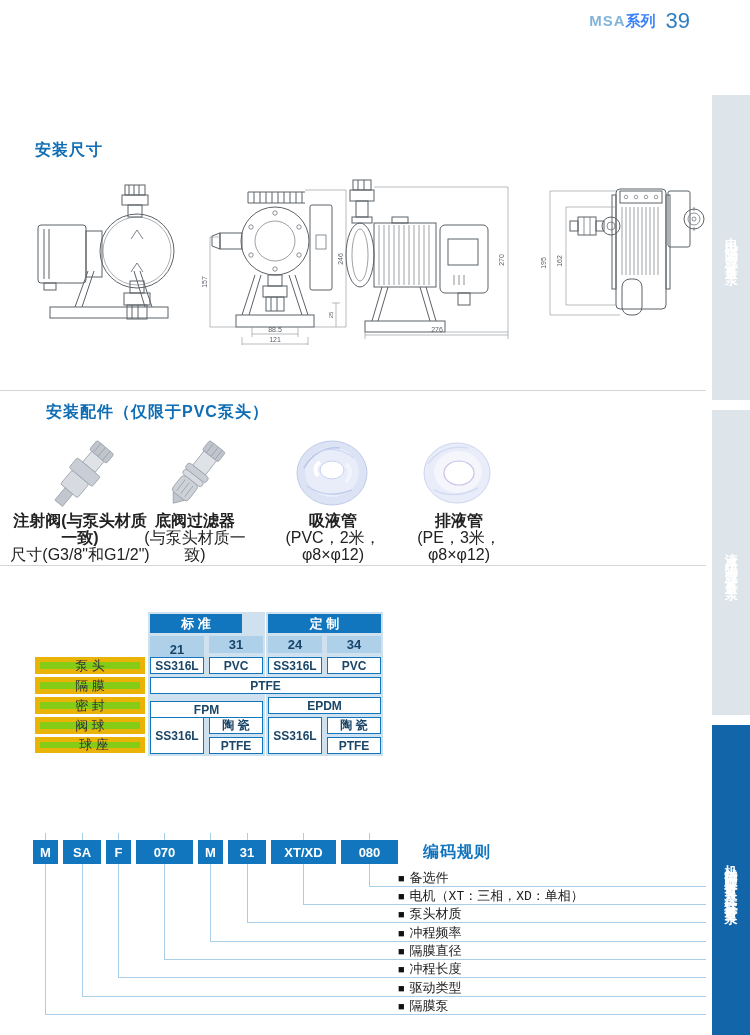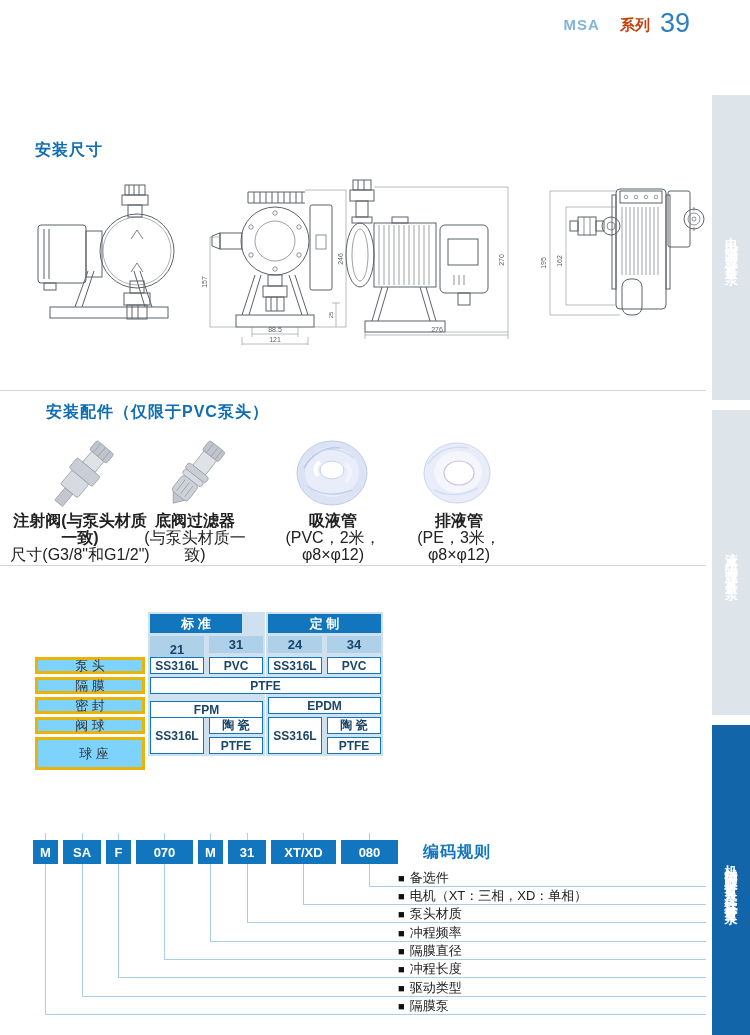--- a/index.html
+++ b/index.html
@@ -3,52 +3,52 @@
 <meta charset="utf-8">
 <style>
   html,body{margin:0;padding:0;}
   body{font-family:"Liberation Sans","DejaVu Sans",sans-serif;background:#ffffff;}
   .page{position:relative;width:750px;height:1035px;background:#fff;overflow:hidden;}
   .abs{position:absolute;}
 
   
   .hdr{position:absolute;top:8px;left:0;width:690px;text-align:right;white-space:nowrap;}
   .hdr .series{color:#82b4da;font-size:15px;font-weight:bold;letter-spacing:1px;}
-  .hdr .series-suffix{color:#c2410c;font-size:15px;font-weight:bold;margin-left:20px;}
-  .hdr .pageno{color:#2e7fc0;font-size:27px;font-weight:normal;margin-left:10px;vertical-align:-2px;}
+  .hdr .series-suffix{color:#3b82f6;font-size:15px;font-weight:bold;margin-left:0;}
+  .hdr .pageno{color:#2e7fc0;font-size:22px;font-weight:normal;margin-left:10px;vertical-align:-2px;}
 
   .sec-title{position:absolute;font-size:16px;font-weight:bold;color:#0e6db4;letter-spacing:1px;}
 
   .divider{position:absolute;left:0;width:706px;height:1px;background:#d6d6d6;}
 
   
   .tab{position:absolute;left:712px;width:38px;display:flex;align-items:center;justify-content:center;}
   .tab .vtext{writing-mode:vertical-rl;text-orientation:upright;color:#ffffff;font-size:13px;font-weight:bold;letter-spacing:6px;line-height:38px;}
   .tab.light{background:#dde4ea;}
   .tab.active{background:#1365a9;}
 
   
   .acc-caption{position:absolute;font-size:16px;color:#222;text-align:center;line-height:17px;}
   .acc-caption .l1{font-weight:bold;color:#222;}
 
   
   .tpanel{position:absolute;background:#cfe0ee;}
   .tcell{position:absolute;box-sizing:border-box;font-size:12px;display:flex;align-items:center;justify-content:center;}
   .tcell.head{background:#1176bd;color:#fff;font-weight:bold;font-size:13px;}
   .tcell.code{background:#aed0e8;color:#17456b;font-weight:bold;font-size:13px;}
-  .tcell.lab{background:#7dd3fc;border:3px solid #eab308;color:#333;font-size:13px;}
+  .tcell.lab{background:#84cc16;border:5px solid #eab308;color:#333;font-size:13px;}
   .tcell.val{background:#fff;border:1px solid #1176bd;color:#1b4668;font-weight:bold;}
 
   
   .cbox{position:absolute;top:840px;height:24px;background:#1176bd;color:#fff;font-weight:bold;font-size:13px;display:flex;align-items:center;justify-content:center;}
   .ctitle{position:absolute;left:407px;top:842px;font-size:16px;font-weight:bold;color:#1174be;letter-spacing:1px;margin-left:16px;}
   .cline{position:absolute;background:#a9cee8;}
   .vline{width:1px;}
   .hline{height:1px;}
-  .citem{position:absolute;left:398px;font-size:13px;color:#222;white-space:nowrap;}
+  .citem{position:absolute;left:398px;font-size:13px;color:#222;white-space:nowrap;font-family:Liberation Mono, monospace;}
   .citem .blt{color:#111;font-size:11px;margin-right:5px;}
 
   svg text{font-family:"Liberation Sans","DejaVu Sans",sans-serif;}
 </style>
 </head>
 <body>
 
 <div class="page">
 
   <div class="hdr">
@@ -329,21 +329,21 @@
 
   <div class="tcell code" style="left:150px;top:636px;width:54px;height:26px;">21</div>
   <div class="tcell code" style="left:209px;top:636px;width:54px;height:17px;">31</div>
   <div class="tcell code" style="left:268px;top:636px;width:54px;height:17px;">24</div>
   <div class="tcell code" style="left:327px;top:636px;width:54px;height:17px;">34</div>
 
   <div class="tcell lab" style="left:35px;top:657px;width:110px;height:17px;">泵 头</div>
   <div class="tcell lab" style="left:35px;top:677px;width:110px;height:17px;">隔 膜</div>
   <div class="tcell lab" style="left:35px;top:697px;width:110px;height:17px;">密 封</div>
   <div class="tcell lab" style="left:35px;top:717px;width:110px;height:17px;">阀 球</div>
-  <div class="tcell lab" style="left:35px;top:737px;width:110px;height:33px;padding-left:8px;">球 座</div>
+  <div class="tcell lab" style="left:35px;top:737px;width:110px;height:16px;padding-left:8px;">球 座</div>
 
   <div class="tcell val" style="left:150px;top:657px;width:54px;height:17px;">SS316L</div>
   <div class="tcell val" style="left:209px;top:657px;width:54px;height:17px;">PVC</div>
   <div class="tcell val" style="left:268px;top:657px;width:54px;height:17px;">SS316L</div>
   <div class="tcell val" style="left:327px;top:657px;width:54px;height:17px;">PVC</div>
 
   <div class="tcell val" style="left:150px;top:677px;width:231px;height:17px;">PTFE</div>
 
   <div class="tcell val" style="left:150px;top:701px;width:113px;height:17px;">FPM</div>
   <div class="tcell val" style="left:268px;top:697px;width:113px;height:17px;">EPDM</div>

